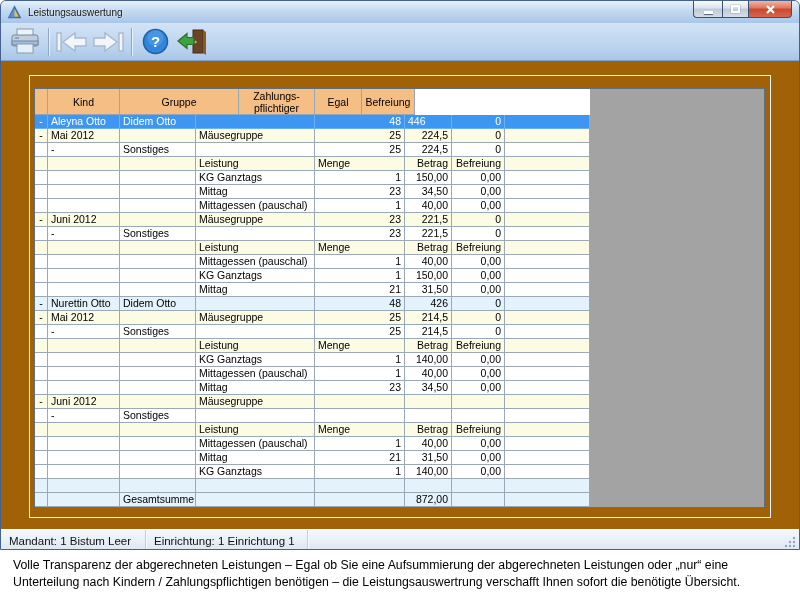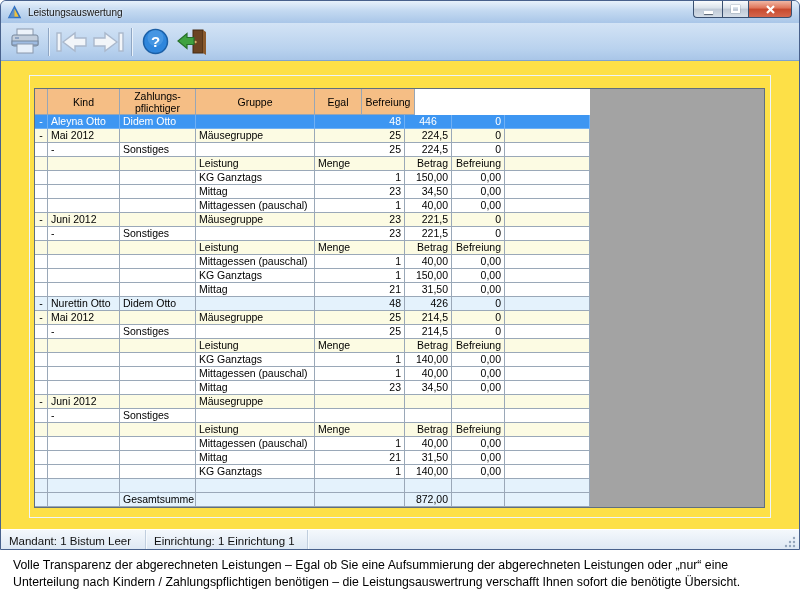--- a/index.html
+++ b/index.html
@@ -32,21 +32,21 @@
 
   
   .toolbar { position:absolute; left:0; top:22px; width:100%; height:38px;
              background:linear-gradient(#D3E3F5,#B9D2EE 70%,#A9C6E8);
              border-bottom:1px solid #7EA3CF;
              display:flex; align-items:center; padding-left:6px; }
   .tool-btn { width:36px; height:32px; display:flex; align-items:center; justify-content:center; }
   .tool-sep { width:1px; height:28px; background:#8FA6C4; box-shadow:1px 0 0 #E8F1FA; margin:0 5px; }
 
   
-  .content { position:absolute; left:0; top:60px; width:100%; height:468px; background:#fde047; }
+  .content { position:absolute; left:0; top:60px; width:100%; height:468px; background:#a16207; }
   .panel { position:absolute; left:28px; right:28px; top:14px; bottom:11px;
            border:1px solid #EDF4FB; }
 
   
   .grid { position:absolute; left:4px; top:12px; width:731px; height:420px;
           border:1px solid #5F6F7F; display:flex; background:#A3A3A3; }
   .grid-table { width:555px; flex:0 0 auto; background:#fff; }
   .grid-filler { flex:1 1 auto; background:#A3A3A3; }
 
   .grid-header { display:flex; height:26px; }
@@ -147,34 +147,34 @@
     </div>
   </div>
 
   <div class="content">
     <div class="panel">
       <div class="grid">
         <div class="grid-table">
           <div class="grid-header">
               <div class="hcell" style="width: 13px;"></div>
               <div class="hcell" style="width: 72px;">Kind</div>
+              <div class="hcell" style="width: 119px;">Gruppe</div>
               <div class="hcell" style="width: 76px;">Zahlungs-
 pflichtiger</div>
-              <div class="hcell" style="width: 119px;">Gruppe</div>
               <div class="hcell" style="width: 47px;">Egal</div>
               <div class="hcell" style="width: 53px;">Befreiung</div>
             </div>
           <div class="grid-body">
               <div class="grow row-selected">
                 <div class="gcell" style="width: 13px; text-align: center;">-</div>
                 <div class="gcell" style="width: 72px; text-align: left;">Aleyna Otto</div>
                 <div class="gcell" style="width: 76px; text-align: left;">Didem Otto</div>
                 <div class="gcell" style="width: 119px; text-align: left;"></div>
                 <div class="gcell" style="width: 90px; text-align: right;">48</div>
-                <div class="gcell" style="width: 47px; text-align: center;">446</div>
+                <div class="gcell" style="width: 47px; text-align: left;">446</div>
                 <div class="gcell" style="width: 53px; text-align: right;">0</div>
                 <div class="gcell" style="width: 85px; text-align: left;"></div>
               </div>
               <div class="grow row-month">
                 <div class="gcell" style="width: 13px; text-align: center;">-</div>
                 <div class="gcell" style="width: 72px; text-align: left;">Mai 2012</div>
                 <div class="gcell" style="width: 76px; text-align: left;"></div>
                 <div class="gcell" style="width: 119px; text-align: left;">Mäusegruppe</div>
                 <div class="gcell" style="width: 90px; text-align: right;">25</div>
                 <div class="gcell" style="width: 47px; text-align: right;">224,5</div>

